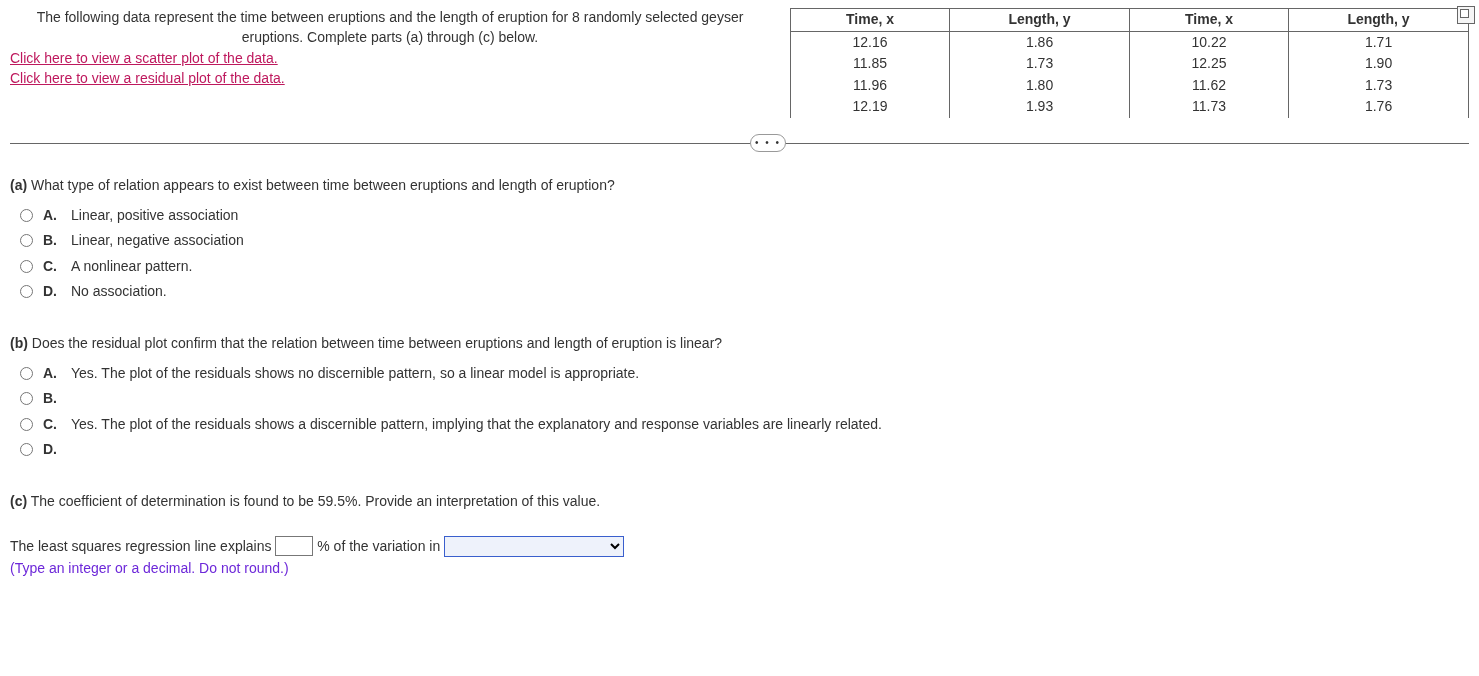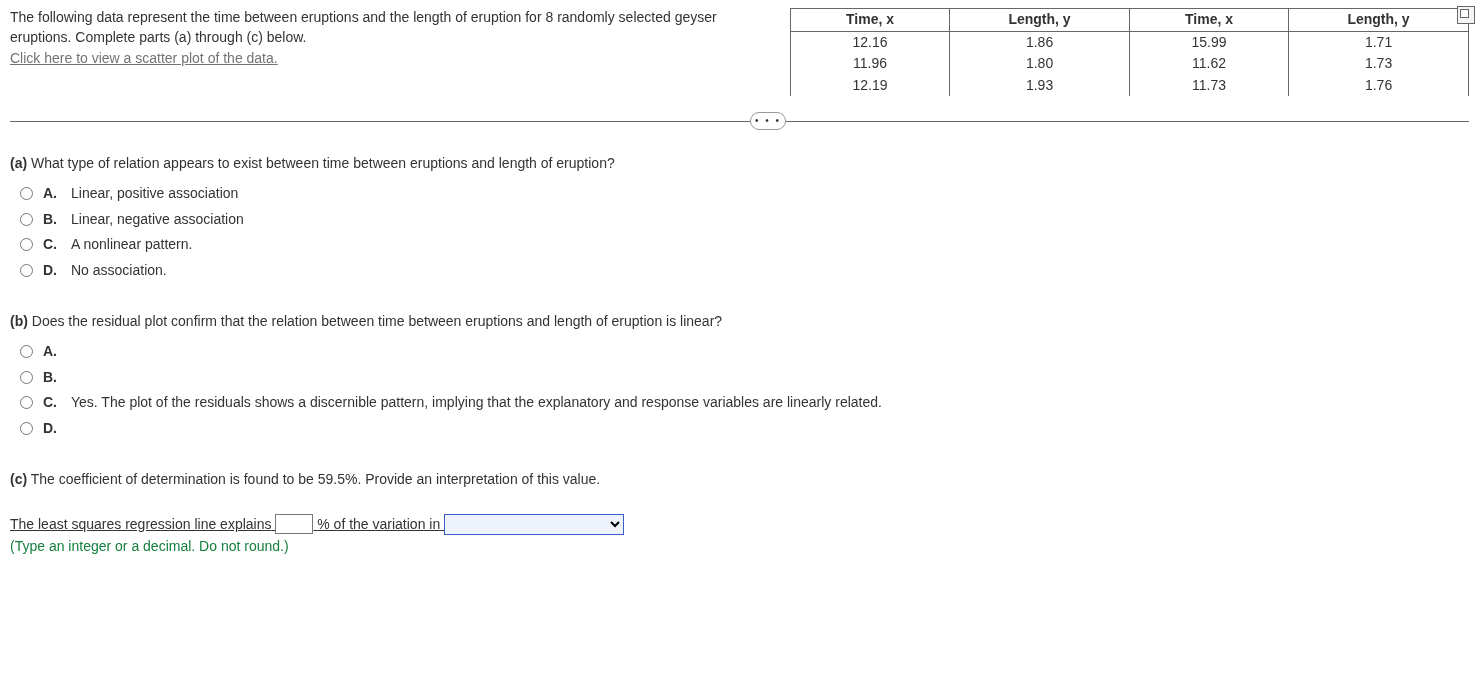--- a/index.html
+++ b/index.html
@@ -13,23 +13,24 @@
   .top-row {
     display: flex;
     align-items: flex-start;
     gap: 20px;
   }
   .intro-block {
     flex: 0 0 760px;
   }
   .intro-text {
     margin-bottom: 2px;
+    text-align: center;
   }
   a.data-link {
-    color: #737373;
+    color: #be185d;
     text-decoration: underline;
     display: block;
   }
   .data-table {
     flex: 1;
     border-collapse: collapse;
   }
   .data-table td, .data-table th {
     border-left: 1px solid #666;
     border-right: 1px solid #666;
@@ -105,63 +106,69 @@
   .option-row input[type=radio] {
     margin: 0;
     transform: translateY(2px);
   }
   .option-letter {
     font-weight: bold;
     min-width: 18px;
   }
   .fill-row {
     margin-top: 24px;
-    text-decoration: underline;
   }
   .percent-input {
     width: 32px;
     border: 1px solid #777;
     font-size: 14px;
     padding: 1px 2px;
     text-align: center;
   }
   .select-box {
     border: 1px solid #3a5fcd;
     background: #eef2fb;
     font-size: 13px;
     padding: 1px 2px;
     width: 180px;
   }
   .hint {
-    color: #15803d;
+    color: #6d28d9;
     margin-top: 2px;
   }
 </style>
 </head>
 <body>
 
 <div class="top-row">
   <div class="intro-block">
     <div class="intro-text">The following data represent the time between eruptions and the length of eruption for 8 randomly selected geyser eruptions.  Complete parts (a) through (c) below.</div>
     <a href="#" class="data-link">Click here to view a scatter plot of the data.</a>
+    <a href="#" class="data-link">Click here to view a residual plot of the data.</a>
   </div>
 
   <table class="data-table">
     <tbody>
         <tr>
       <th>Time, x</th>
       <th>Length, y</th>
       <th>Time, x</th>
       <th>Length, y</th>
     </tr>
     <tr>
       <td>12.16</td>
       <td>1.86</td>
-      <td>15.99</td>
+      <td>10.22</td>
       <td>1.71</td>
+    </tr>
+    <tr>
+      <td>11.85</td>
+      <td>1.73</td>
+      <td>12.25</td>
+      <td>1.90</td>
     </tr>
     <tr>
       <td>11.96</td>
       <td>1.80</td>
       <td>11.62</td>
       <td>1.73</td>
     </tr>
     <tr>
       <td>12.19</td>
       <td>1.93</td>
@@ -207,20 +214,21 @@
 </div>
 
 <div class="question">
   <span class="q-label">(b)</span>
   <span>Does the residual plot confirm that the relation between time between eruptions and length of eruption is linear?</span>
 </div>
 <div class="options">
   <div class="option-row">
     <input type="radio" name="qb" style="">
     <span class="option-letter">A.</span>
+    <span>Yes. The plot of the residuals shows no discernible pattern, so a linear model is appropriate.</span>
   </div>
   <div class="option-row">
     <input type="radio" name="qb" style="">
     <span class="option-letter">B.</span>
   </div>
   <div class="option-row">
     <input type="radio" name="qb" style="">
     <span class="option-letter">C.</span>
     <span>Yes. The plot of the residuals shows a discernible pattern, implying that the explanatory and response variables are linearly related.</span>
   </div>

